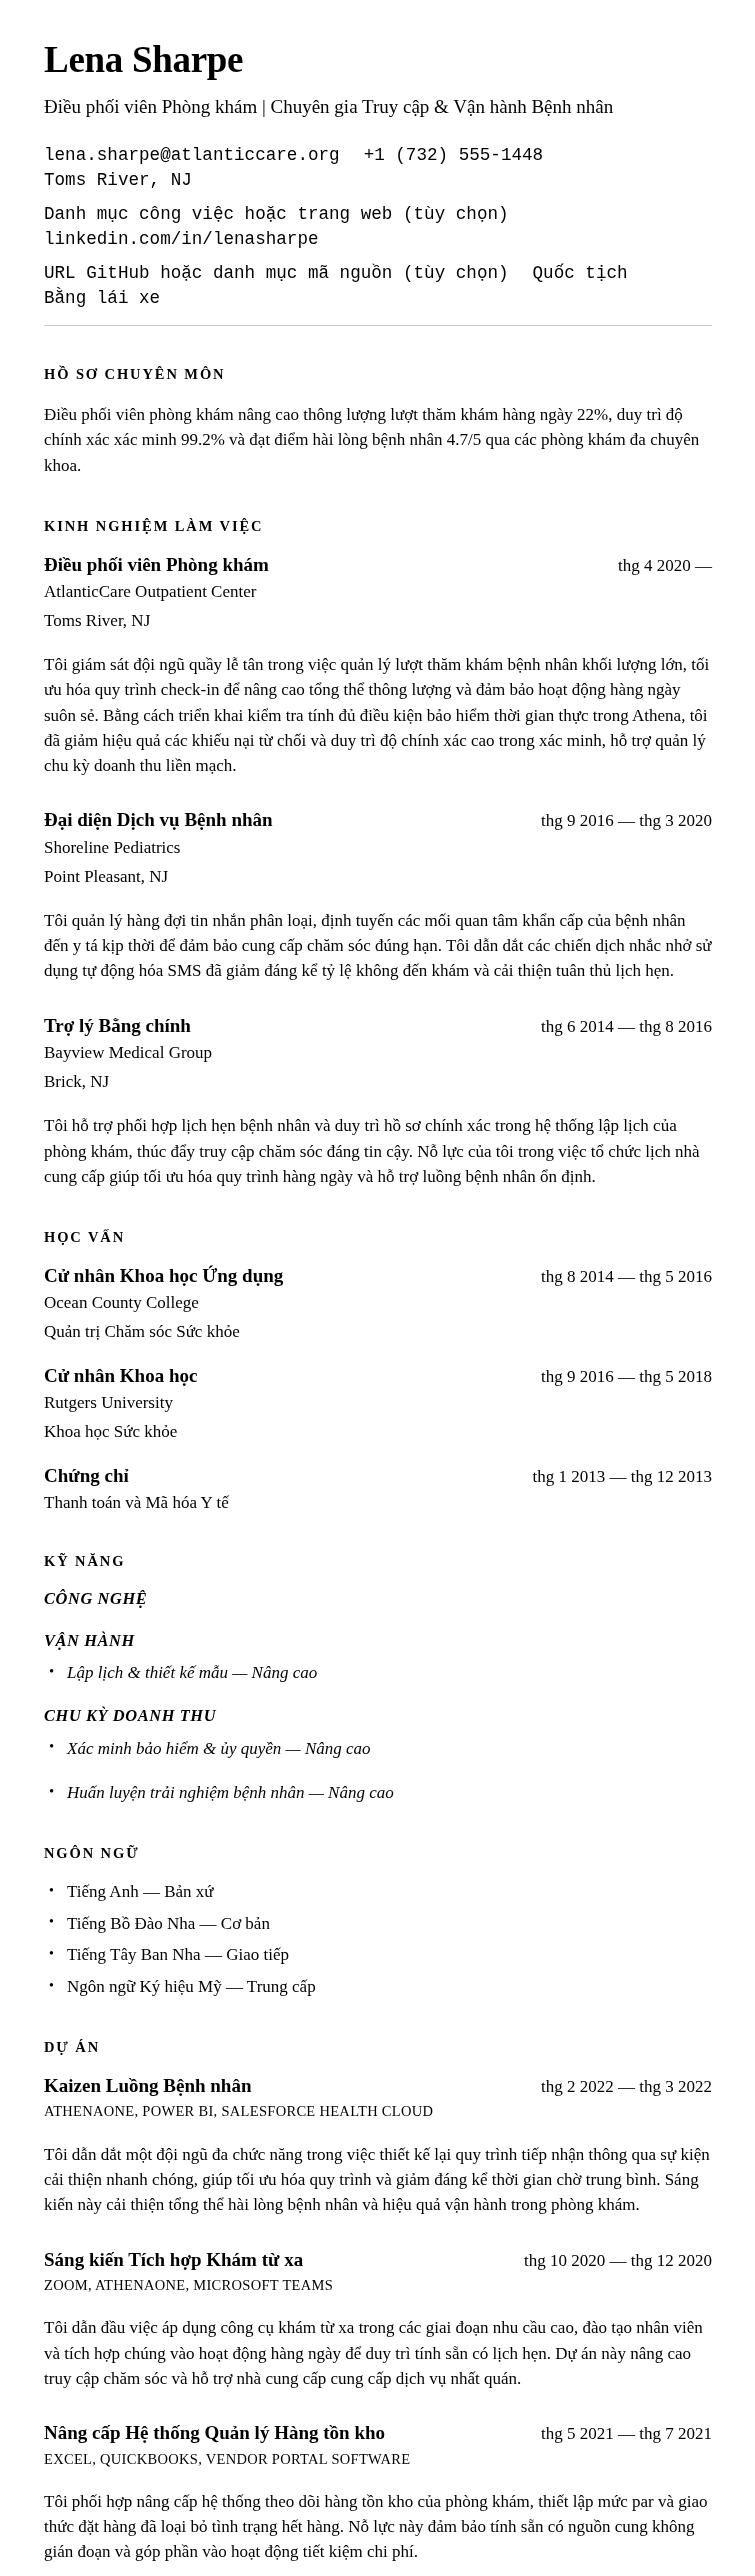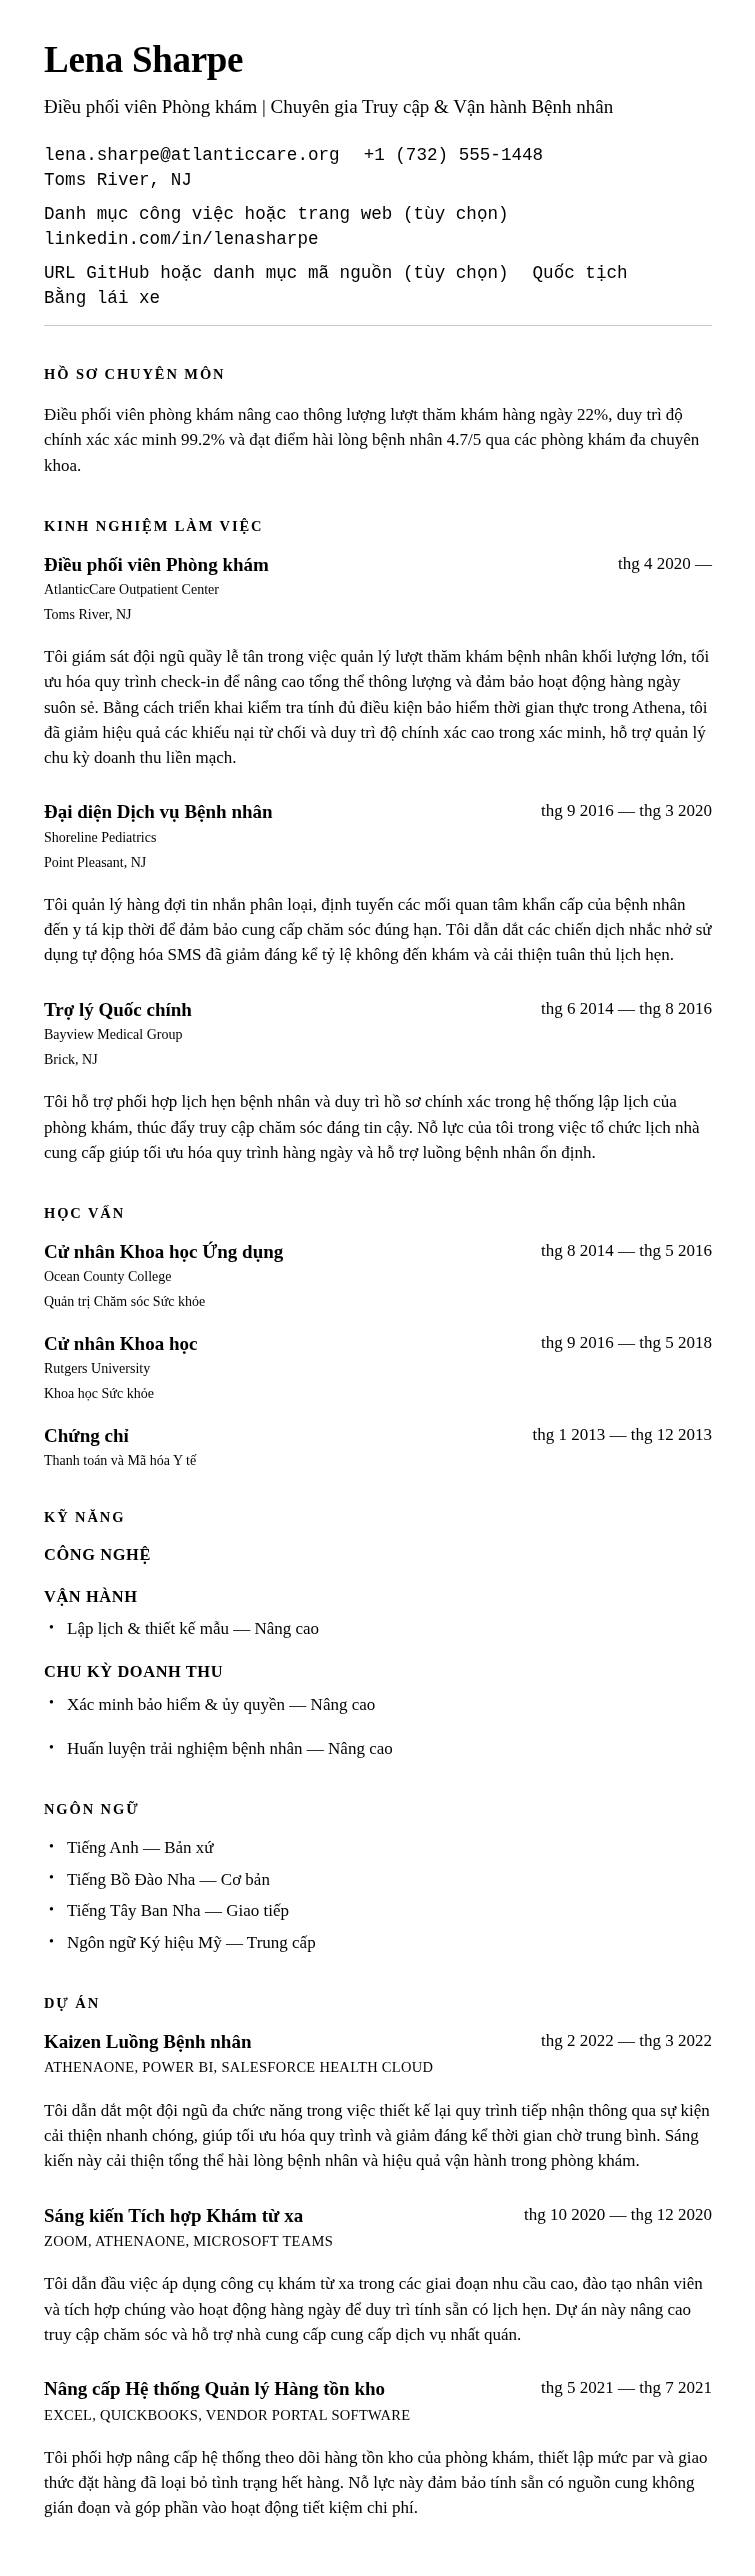--- a/index.html
+++ b/index.html
@@ -49,39 +49,39 @@
     line-height: 1.48;
     margin: 0;
   }
 
   
   .entry { margin-bottom: 31.5px; }
   .entry:last-child { margin-bottom: 0; }
   .entry-head {
     display: flex;
     justify-content: space-between;
-    align-items: flex-start;
+    align-items: flex-end;
     gap: 15px;
     margin: 0 0 6.3px 0;
   }
   .entry-title { font-size: 19px; font-weight: 700; margin: 0; }
   .entry-dates { font-size: 17px; white-space: nowrap; }
-  .entry-sub { font-size: 14px; margin: 0 0 8.8px 0; }
+  .entry-sub { font-size: 17px; margin: 0 0 8.8px 0; }
   .entry-sub:last-child { margin-bottom: 0; }
   .entry-desc { margin-top: 21.4px; }
   .tools-line {
     font-size: 14.5px;
     letter-spacing: 0.3px;
     margin: 2.5px 0 0 0;
   }
   .edu { margin-bottom: 23px; }
   .edu:last-child { margin-bottom: 0; }
 
   
-  .skill-cat { margin-bottom: 21.4px; }
+  .skill-cat { margin-bottom: 21.4px; font-style: italic; }
   .skill-cat:last-child { margin-bottom: 0; }
   .skill-cat-name {
     font-size: 16.4px;
     font-weight: 700;
     letter-spacing: 0.6px;
     margin: 0 0 11.3px 0;
   }
 
   
   ul.plain {
@@ -154,21 +154,21 @@
         <h3 class="entry-title">Đại diện Dịch vụ Bệnh nhân</h3>
         <span class="entry-dates">thg 9 2016 — thg 3 2020</span>
       </div>
       <p class="entry-sub">Shoreline Pediatrics</p>
       <p class="entry-sub">Point Pleasant, NJ</p>
       <p class="body-text entry-desc">Tôi quản lý hàng đợi tin nhắn phân loại, định tuyến các mối quan tâm khẩn cấp của bệnh nhân đến y tá kịp thời để đảm bảo cung cấp chăm sóc đúng hạn. Tôi dẫn dắt các chiến dịch nhắc nhở sử dụng tự động hóa SMS đã giảm đáng kể tỷ lệ không đến khám và cải thiện tuân thủ lịch hẹn.</p>
     </div>
 
     <div class="entry">
       <div class="entry-head">
-        <h3 class="entry-title">Trợ lý Quốc chính</h3>
+        <h3 class="entry-title">Trợ lý Bằng chính</h3>
         <span class="entry-dates">thg 6 2014 — thg 8 2016</span>
       </div>
       <p class="entry-sub">Bayview Medical Group</p>
       <p class="entry-sub">Brick, NJ</p>
       <p class="body-text entry-desc">Tôi hỗ trợ phối hợp lịch hẹn bệnh nhân và duy trì hồ sơ chính xác trong hệ thống lập lịch của phòng khám, thúc đẩy truy cập chăm sóc đáng tin cậy. Nỗ lực của tôi trong việc tổ chức lịch nhà cung cấp giúp tối ưu hóa quy trình hàng ngày và hỗ trợ luồng bệnh nhân ổn định.</p>
     </div>
   </section>
 
   <section>
     <h2 class="section-heading">HỌC VẤN</h2>

